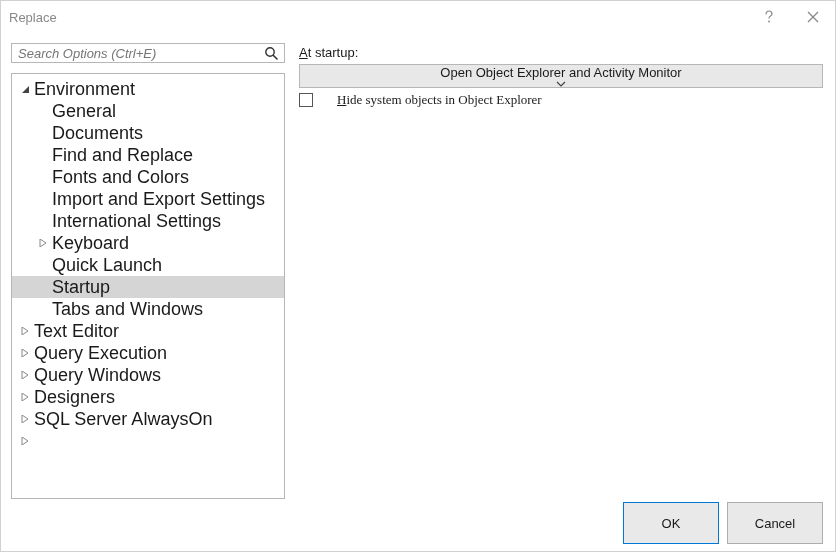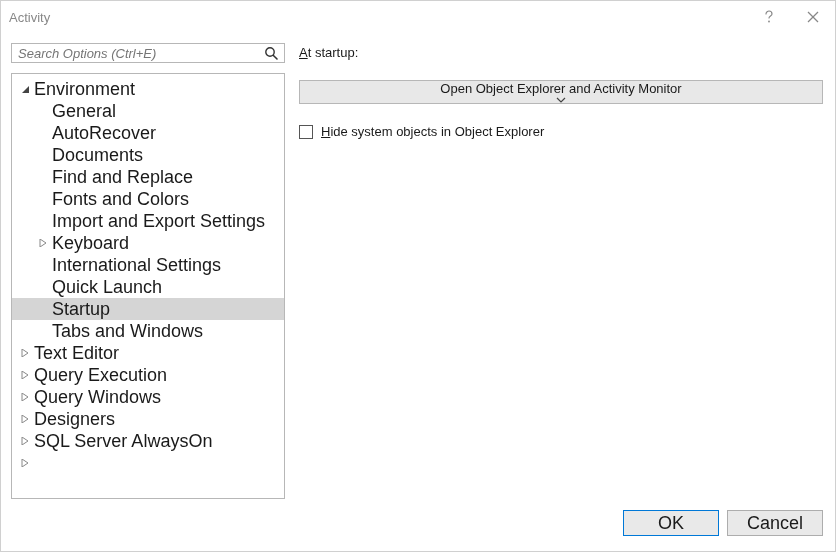--- a/index.html
+++ b/index.html
@@ -118,78 +118,79 @@
   
   .right {
     flex: 1;
     display: flex;
     flex-direction: column;
     padding-top: 2px;
   }
   .field-label {
     font-size: 13px;
     color: #1a1a1a;
-    margin-bottom: 20px;
+    margin-bottom: 4px;
   }
   .field-label .ul { text-decoration: underline; }
   .dropdown {
     height: 24px;
     border: 1px solid #b7b7b7;
     background: #e8e8e8;
     display: flex;
     align-items: center;
     padding: 0 6px;
     font-size: 13px;
     color: #1a1a1a;
     flex-direction: column;
   }
   .dropdown .dd-spacer { flex: 1; }
   .dropdown .chev { width: 16px; display: flex; align-items: center; justify-content: center; }
 
   .checkbox-row {
     display: flex;
     align-items: center;
-    margin-top: 20px;
-    gap: 8px;
-    font-size: 13px;
+    margin-top: 4px;
+    gap: 24px;
+    font-size: 13px;
+    font-family: Liberation Serif, serif;
   }
   .checkbox-row .box {
     width: 14px;
     height: 14px;
     border: 1px solid #555;
     background: #fff;
   }
   .checkbox-row .lbl .ul { text-decoration: underline; }
 
   
   .footer {
     height: 48px;
     display: flex;
     align-items: center;
     justify-content: flex-end;
     padding: 0 12px 8px 0;
     gap: 8px;
   }
   .btn {
     width: 96px;
-    height: 26px;
+    height: 42px;
     border: 1px solid #adadad;
     background: #e9e9e9;
-    font-size: 18px;
+    font-size: 13px;
     display: flex;
     align-items: center;
     justify-content: center;
   }
   .btn.primary { border: 1.5px solid #0078d7; background: #e9e9e9; }
 </style>
 </head>
 <body>
 
 <div class="titlebar">
-  <span class="title">Activity</span>
+  <span class="title">Replace</span>
   <span class="spacer"></span>
   <div class="win-btn">
     <svg width="10" height="14" viewBox="0 0 10 14">
       <path d="M2 4 C2 2 4 1 5 1 C7 1 8 2 8 4 C8 6 5 6 5 8" fill="none" stroke-width="1.2" stroke-linecap="round"></path>
       <circle cx="5" cy="11.5" r="0.9" fill="#888" stroke="none"></circle>
     </svg>
   </div>
   <div class="win-btn">
     <svg width="12" height="12" viewBox="0 0 12 12">
       <line x1="1" y1="1" x2="11" y2="11" stroke-width="1.2"></line>
@@ -218,45 +219,42 @@
           <svg width="9" height="9" viewBox="0 0 9 9">
               <path d="M1 1 L8 1 L1 8 Z" transform="rotate(180 4.5 4.5)" fill="#444"></path>
             </svg>
         </span>
         <span class="label">Environment</span>
       </div>
       <div class="tree-item depth-1">
           <span class="label">General</span>
         </div>
       <div class="tree-item depth-1">
-          <span class="label">AutoRecover</span>
-        </div>
-      <div class="tree-item depth-1">
           <span class="label">Documents</span>
         </div>
       <div class="tree-item depth-1">
           <span class="label">Find and Replace</span>
         </div>
       <div class="tree-item depth-1">
           <span class="label">Fonts and Colors</span>
         </div>
       <div class="tree-item depth-1">
           <span class="label">Import and Export Settings</span>
+        </div>
+      <div class="tree-item depth-1">
+          <span class="label">International Settings</span>
         </div>
       <div class="tree-item depth-1 has-arrow">
         <span class="arrow">
           <svg width="8" height="8" viewBox="0 0 8 8">
               <path d="M1 0 L7 4 L1 8 Z" fill="none" stroke="#888" stroke-width="1"></path>
             </svg>
         </span>
         <span class="label">Keyboard</span>
       </div>
-      <div class="tree-item depth-1">
-          <span class="label">International Settings</span>
-        </div>
       <div class="tree-item depth-1">
           <span class="label">Quick Launch</span>
         </div>
       <div class="tree-item depth-1 selected">
           <span class="label">Startup</span>
         </div>
       <div class="tree-item depth-1">
           <span class="label">Tabs and Windows</span>
         </div>
 

